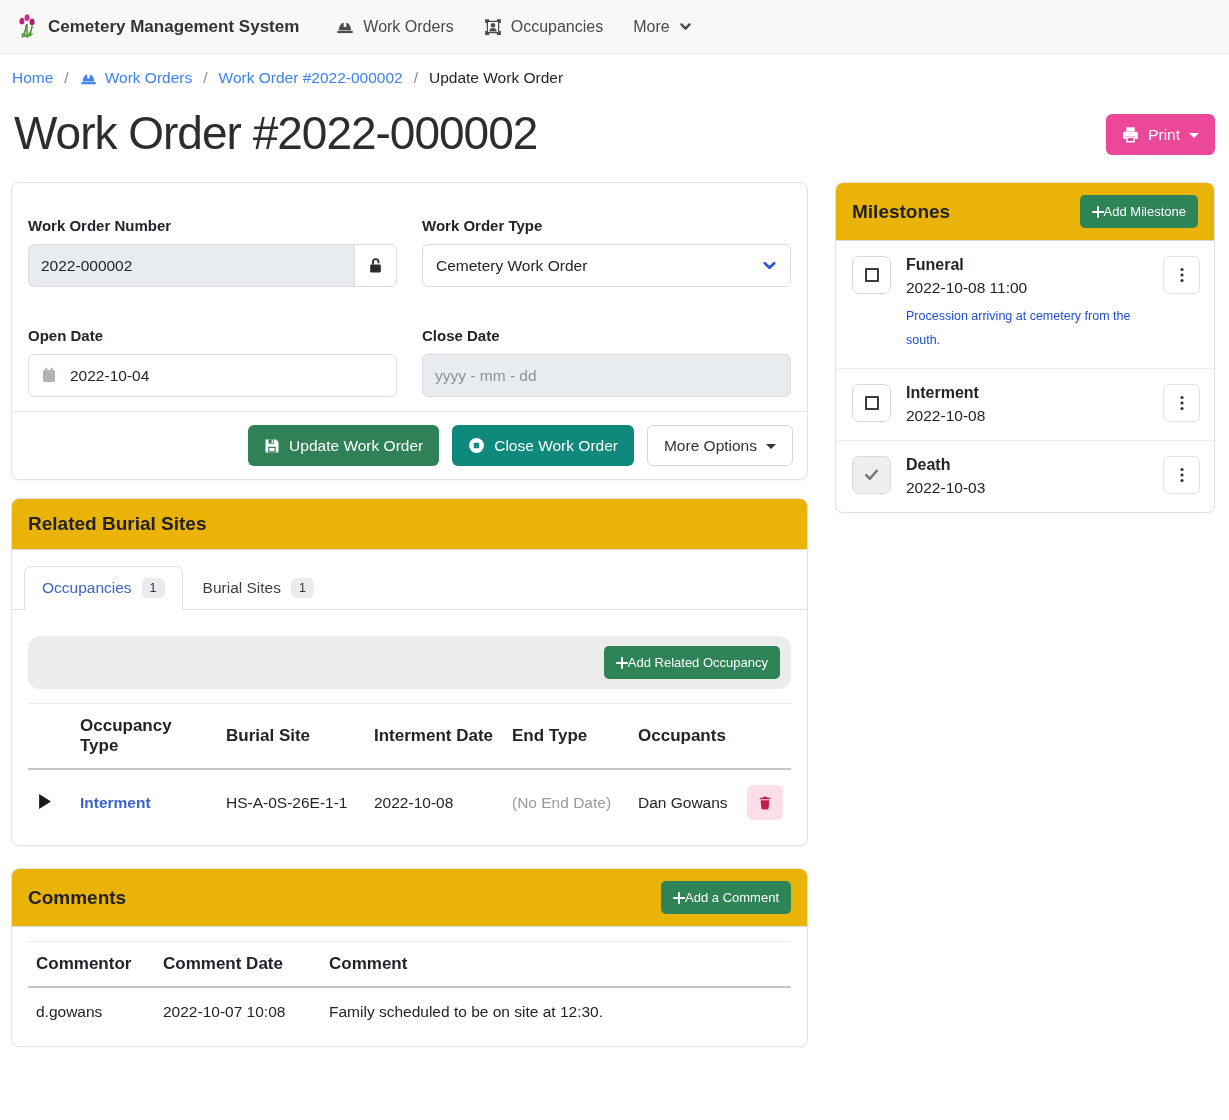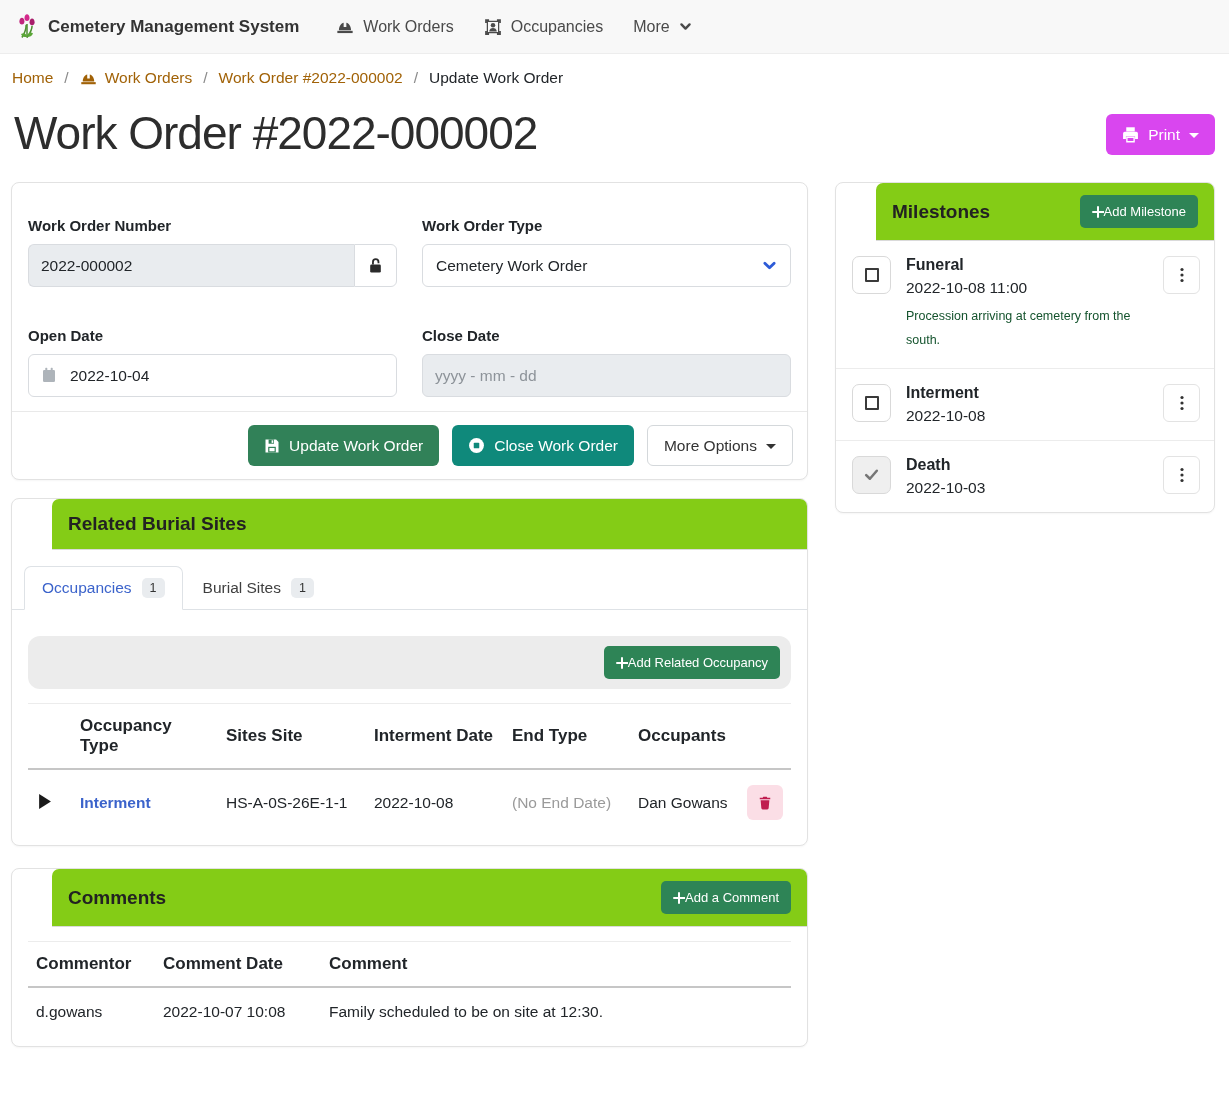--- a/index.html
+++ b/index.html
@@ -15,52 +15,52 @@
     display:flex; align-items:center; padding:0 16px; }
   .brand { display:flex; align-items:center; gap:10px; font-weight:bold;
     font-size:17px; color:#333; margin-right:22px; cursor:pointer; }
   .nav-item { display:flex; align-items:center; gap:9px; color:#4a4a4a;
     font-size:16px; padding:0 15px; cursor:pointer; height:54px; }
   .nav-right { margin-left:auto; }
 
   
   .breadcrumb { display:flex; align-items:center; gap:11px;
     padding:15px 16px 11px 12px; font-size:15.5px; }
-  .crumb-link { color:#a16207; display:flex; align-items:center; gap:8px; cursor:pointer; }
+  .crumb-link { color:#3b82f6; display:flex; align-items:center; gap:8px; cursor:pointer; }
   .crumb-sep { color:#8a8a8a; }
   .crumb-current { color:#212529; }
 
   
   .title-row { display:flex; justify-content:space-between; align-items:flex-start;
     padding:8px 14px 22px 14px; }
   h1 { margin:0; font-size:46px; font-weight:300; letter-spacing:-1px; color:#2d2d2d; }
 
   
   .btn { border:none; border-radius:6px; font-family:inherit; cursor:pointer;
     display:inline-flex; align-items:center; justify-content:center; gap:9px;
     font-size:15.5px; padding:0 16px; height:41px; white-space:nowrap; }
-  .btn-blue  { background:#d946ef; color:#fff; }
+  .btn-blue  { background:#ec4899; color:#fff; }
   .btn-green { background:#2e8456; color:#fff; }
   .btn-teal  { background:#0f897b; color:#fff; }
   .btn-outline { background:#fff; border:1px solid #d4d8db; color:#333; }
   .btn-sm { height:33px; font-size:13px; padding:0 12px; gap:0; border-radius:5px; }
   .caret { width:0; height:0; border-left:5px solid transparent;
     border-right:5px solid transparent; border-top:5.5px solid currentColor;
     display:inline-block; margin-top:2px; }
 
   
   .content { display:flex; gap:27px; padding:0 14px 14px 11px; align-items:flex-start; }
   .main-col { width:797px; flex:none; }
   .side-col { width:380px; flex:none; }
 
   .card { border:1px solid #e2e2e2; border-radius:8px; background:#fff;
     box-shadow:0 1px 2px rgba(0,0,0,.04); }
-  .card-header { background:#84cc16; border-bottom:1px solid #dadada;
+  .card-header { background:#eab308; border-bottom:1px solid #dadada;
     border-radius:7px 7px 0 0; padding:12px 16px; display:flex;
-    justify-content:space-between; align-items:center;margin-left:40px; }
+    justify-content:space-between; align-items:center; }
   .card-title { font-weight:bold; font-size:19px; color:#222; }
 
   
   .form-body { padding:15px 16px 14px; }
   .frow { display:flex; gap:25px; }
   .field { flex:1; min-width:0; }
   .flabel { font-weight:bold; font-size:15px; display:block; margin:19px 0 10px; }
   .input { height:43px; width:100%; border:1px solid #d9dce0; border-radius:6px;
     font-size:15.5px; padding:0 12px; font-family:inherit; color:#212529; background:#fff; }
   .input:disabled { background:#e9ecef; color:#212529; }
@@ -86,21 +86,21 @@
     border-bottom:1px solid #ececec; align-items:flex-start; }
   .milestone:last-child { border-bottom:none; }
   .check-btn { width:39px; height:38px; border:1px solid #d9d9d9; border-radius:7px;
     background:#fff; display:flex; align-items:center; justify-content:center;
     cursor:pointer; flex:none; }
   .check-btn.checked { background:#efefef; }
   .uncheck-box { width:14px; height:14px; border:2px solid #3a3a3a; border-radius:1px; }
   .m-body { flex:1; min-width:0; }
   .m-name { font-weight:bold; font-size:16px; margin-bottom:5px; }
   .m-date { font-size:15.5px; }
-  .m-desc { font-size:12.5px; line-height:1.9; margin-top:8px; max-width:228px; color:#14532d; }
+  .m-desc { font-size:12.5px; line-height:1.9; margin-top:8px; max-width:228px; color:#1d4ed8; }
   .kebab-btn { width:37px; height:38px; border:1px solid #e3e3e3; border-radius:6px;
     background:#fff; display:flex; align-items:center; justify-content:center;
     cursor:pointer; flex:none; }
 
   
   .tabs { display:flex; gap:2px; padding:16px 12px 0; border-bottom:1px solid #dee2e6; }
   .tab { display:flex; align-items:center; gap:10px; padding:11px 17px;
     font-size:15.5px; color:#3f3f3f; cursor:pointer; margin-bottom:-1px;
     border:1px solid transparent; border-radius:7px 7px 0 0; }
   .tab.active { background:#fff; border-color:#dee2e6 #dee2e6 #fff; color:#3b63cb; }
@@ -322,21 +322,21 @@
             <col style="width:148px">
           <col style="width:138px">
             <col style="width:126px">
             <col>
             <col style="width:52px">
           </colgroup>
         <thead>
           <tr>
             <th></th>
             <th>Occupancy Type</th>
-            <th>Sites Site</th>
+            <th>Burial Site</th>
             <th>Interment Date</th>
             <th>End Type</th>
             <th>Occupants</th>
             <th></th>
           </tr>
         </thead>
         <tbody>
           <tr>
             <td>
               <button class="expand-btn">

